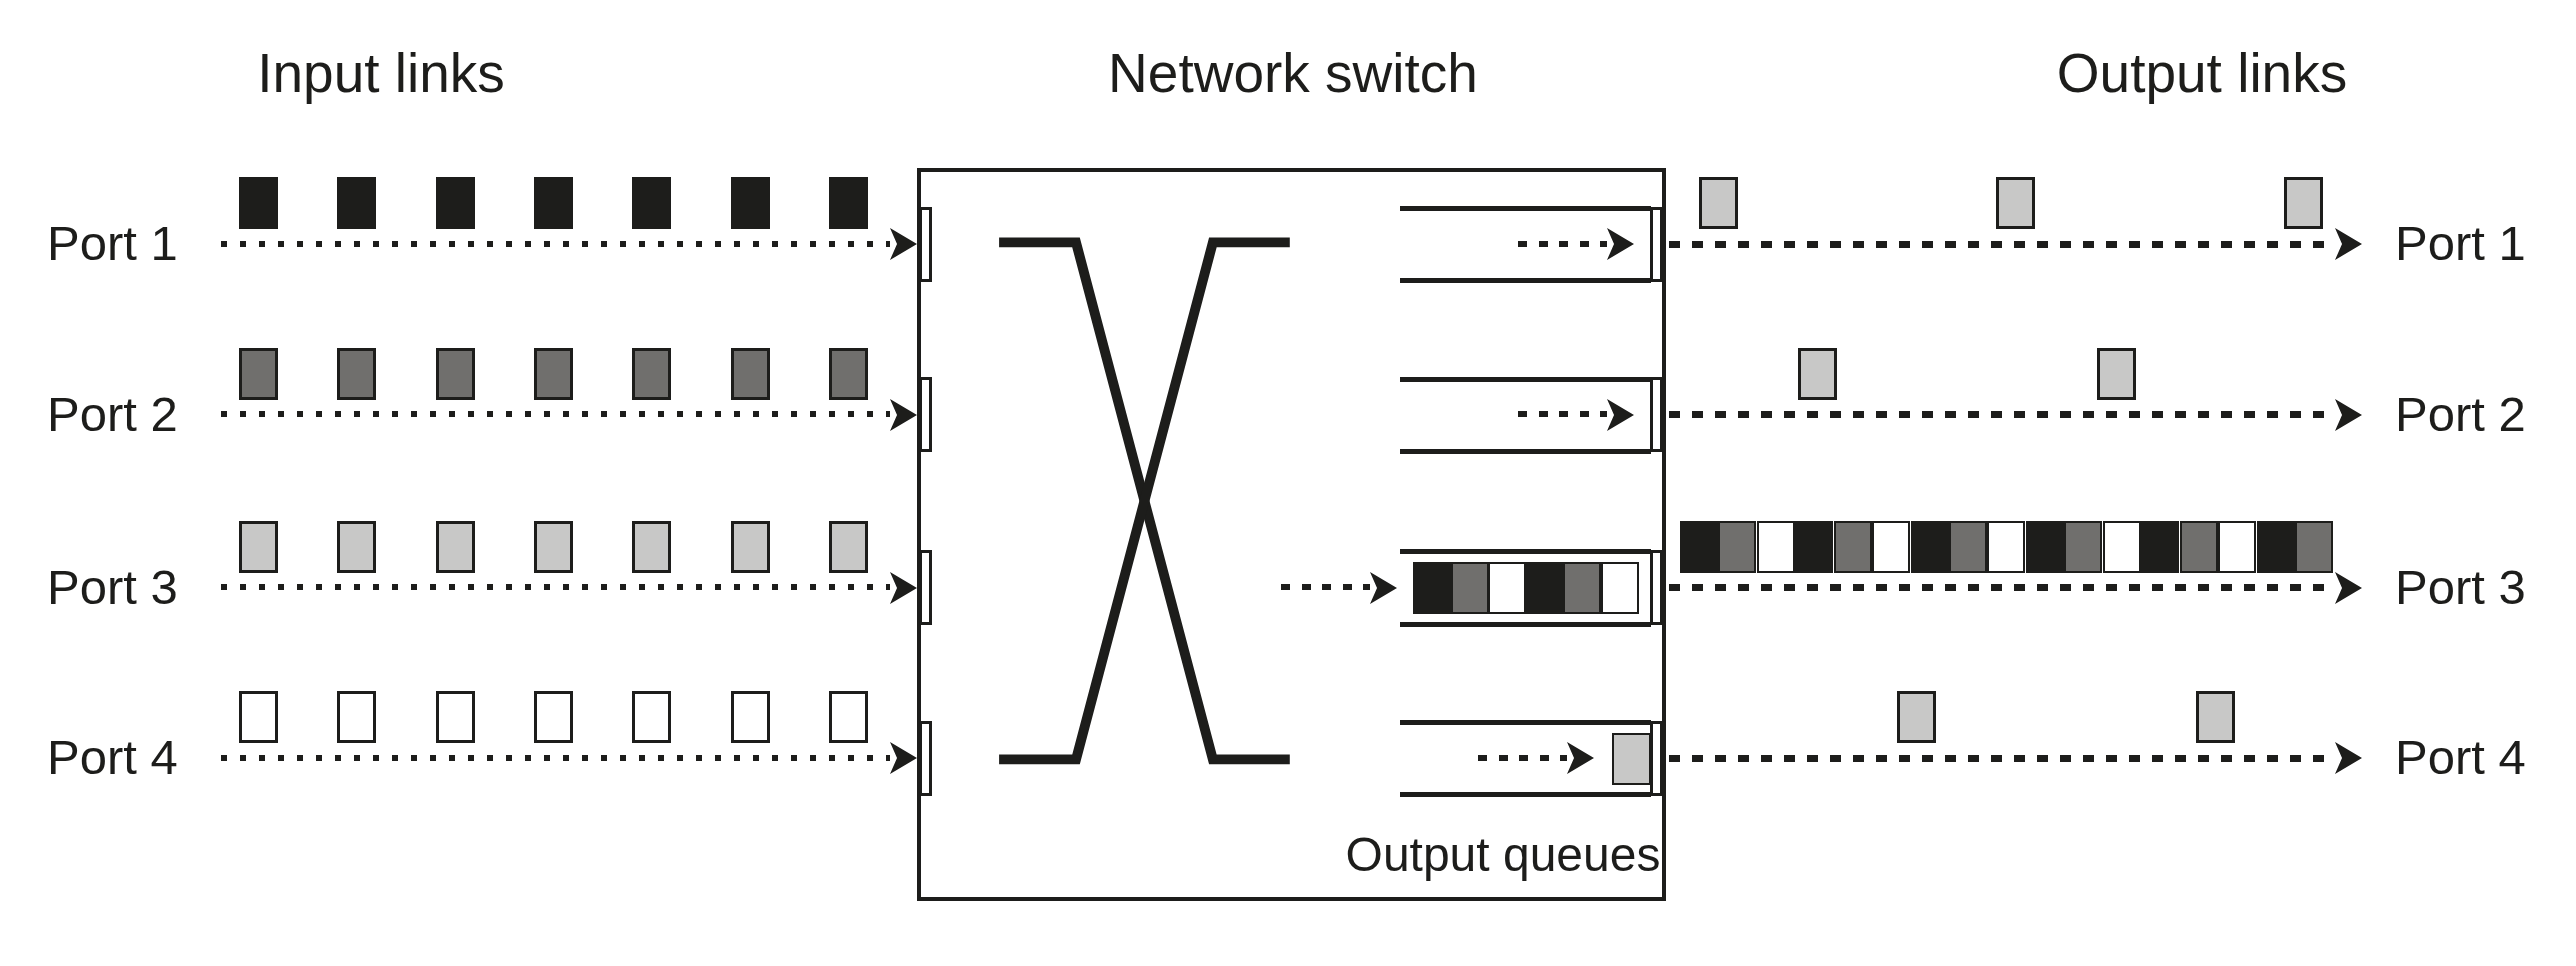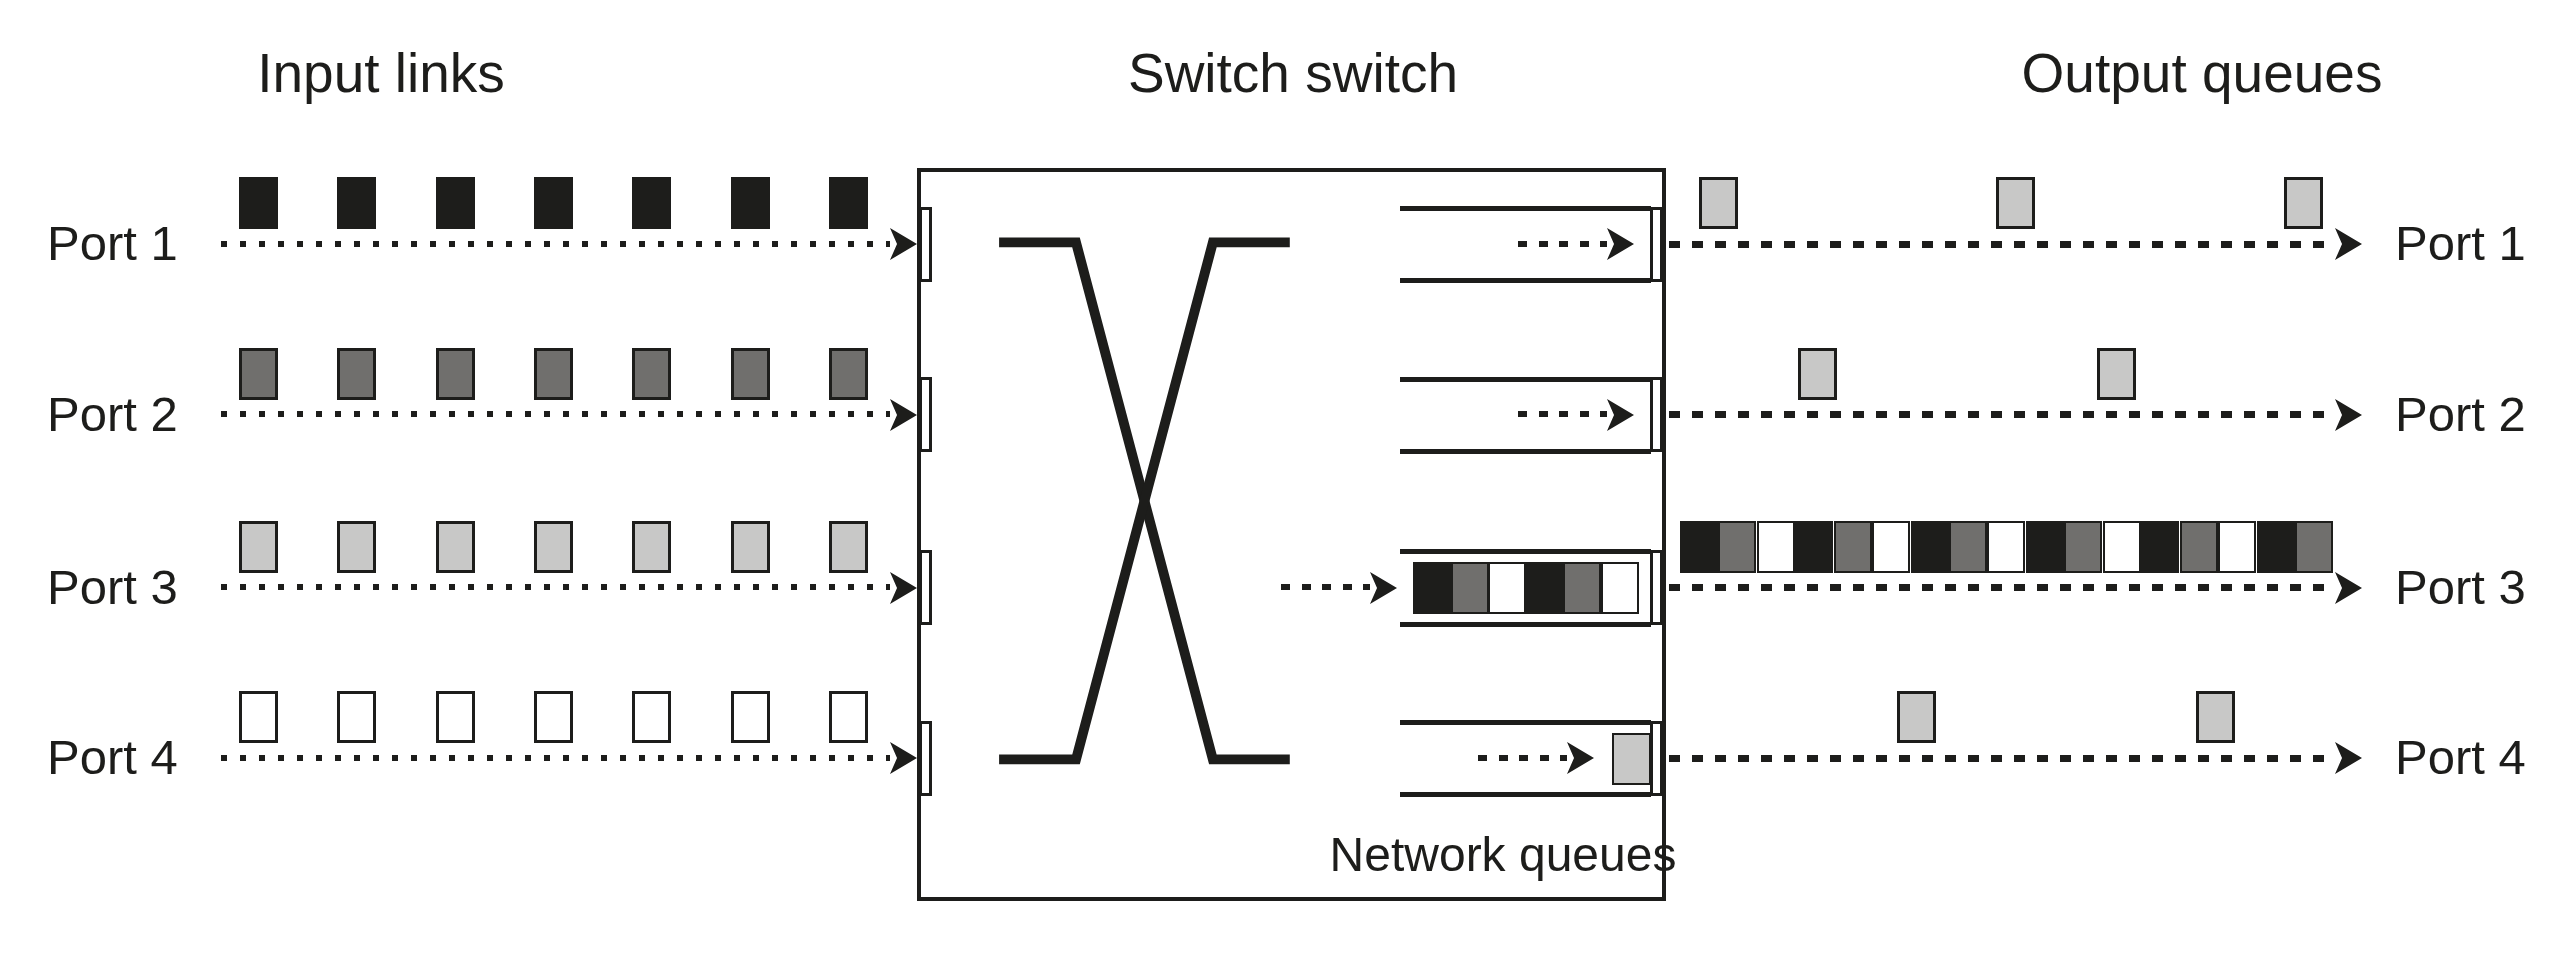--- a/index.html
+++ b/index.html
@@ -21,31 +21,31 @@
   .cell{position:absolute;box-sizing:border-box;border:2.7px solid #1d1d1b;}
   .qline{position:absolute;background:#1d1d1b;}
   .stub{position:absolute;box-sizing:border-box;border:3.6px solid #1d1d1b;background:#ffffff;}
 </style>
 </head>
 <body>
 
 <div id="canvas">
 
   <div class="hdr" style="left: 381px; top: 73px;">Input links</div>
-  <div class="hdr" style="left: 1293px; top: 73px;">Switch switch</div>
-  <div class="hdr" style="left: 2202px; top: 73px;">Output queues</div>
+  <div class="hdr" style="left: 1293px; top: 73px;">Network switch</div>
+  <div class="hdr" style="left: 2202px; top: 73px;">Output links</div>
 
   <div id="switch-box" style="left: 917px; top: 168px; width: 749px; height: 733px;"></div>
 
   <svg id="fabric" width="2576" height="967" viewBox="0 0 2880 1081">
     <polyline points="1117,271 1203,271 1356,849 1442,849" fill="none" stroke="#1d1d1b" stroke-width="11"></polyline>
     <polyline points="1117,849 1203,849 1356,271 1442,271" fill="none" stroke="#1d1d1b" stroke-width="11"></polyline>
   </svg>
 
-  <div class="sublabel" style="left: 1503px; top: 855px;">Network queues</div>
+  <div class="sublabel" style="left: 1503px; top: 855px;">Output queues</div>
 
   <div id="rows">
       <div class="port-label" style="left: 47px; top: 244px;">Port 1</div>
       <div class="port-label" style="left: 2395px; top: 244px;">Port 1</div>
       <div class="dotline" style="left: 221px; top: 241px; width: 669px; height: 6.3px; background: repeating-linear-gradient(to right, rgb(29, 29, 27) 0px, rgb(29, 29, 27) 6.3px, transparent 6.3px, transparent 19px);"></div>
       <div class="arrowhead" style="left: 890px; top: 228px; width: 27px; height: 32px; background: rgb(29, 29, 27); clip-path: polygon(0% 0%, 100% 50%, 0% 100%, 26% 50%);"></div>
       <div class="packet" style="left: 239px; top: 177px; width: 39px; height: 52px; background: rgb(29, 29, 27); border-color: rgb(29, 29, 27);"></div>
       <div class="packet" style="left: 337px; top: 177px; width: 39px; height: 52px; background: rgb(29, 29, 27); border-color: rgb(29, 29, 27);"></div>
       <div class="packet" style="left: 436px; top: 177px; width: 39px; height: 52px; background: rgb(29, 29, 27); border-color: rgb(29, 29, 27);"></div>
       <div class="packet" style="left: 534px; top: 177px; width: 39px; height: 52px; background: rgb(29, 29, 27); border-color: rgb(29, 29, 27);"></div>

